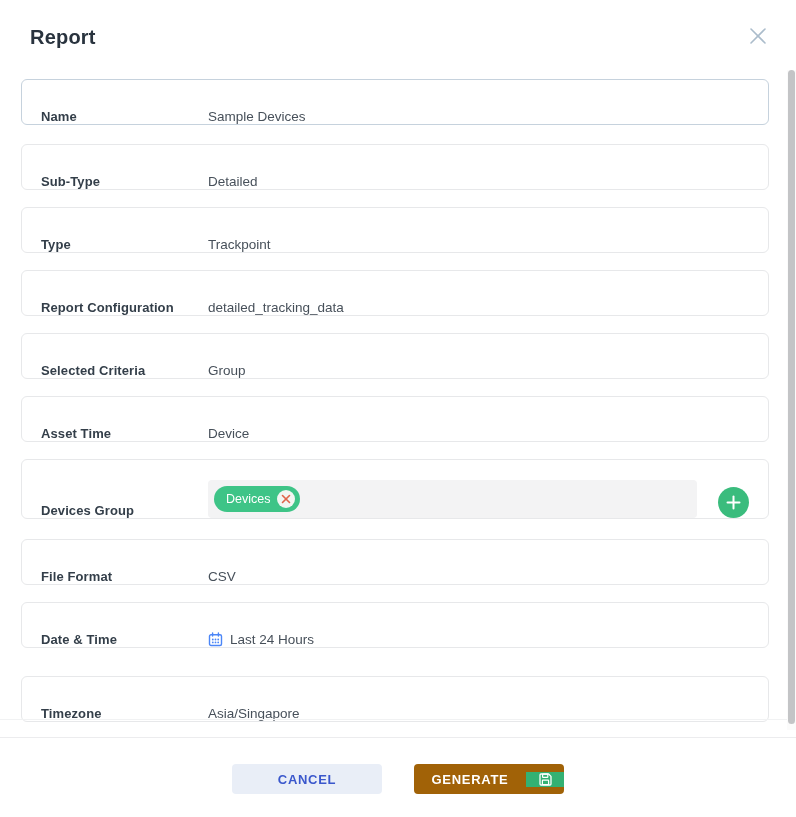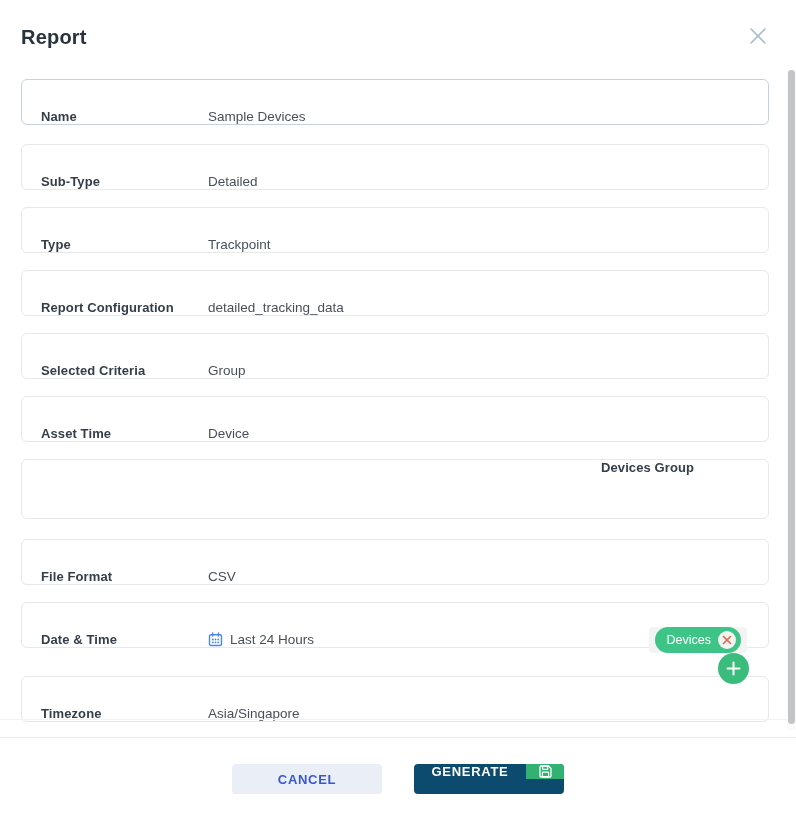--- a/index.html
+++ b/index.html
@@ -7,41 +7,41 @@
   body {
     font-family: "Liberation Sans", sans-serif;
     background: #ffffff;
     position: relative;
     overflow: hidden;
     color: #37424d;
   }
   .modal { position: relative; width: 796px; height: 817px; background: #fff; }
 
   
-  .modal-header { position: absolute; top: 0; left: 0; right: 0; height: 79px; }
+  .modal-header { position: absolute; top: 0; left: 9px; right: 0; height: 79px; }
   .modal-title {
     position: absolute; left: 21px; top: 26px;
     font-size: 20px; font-weight: 700; color: #29333e; letter-spacing: 0.2px;
   }
   .close-btn {
     position: absolute; right: 26px; top: 24px; width: 24px; height: 24px;
     cursor: pointer; display: flex; align-items: center; justify-content: center;
     background: none; border: none;
   }
 
   
   .rows { position: absolute; top: 79px; left: 21px; width: 748px; }
   .row {
     display: flex; align-items: flex-end;
     height: 46px; border: 1px solid #e7e8ea; border-radius: 6px;
     background: #fff; padding-left: 19px; margin-bottom: 17px;
     cursor: pointer;
   }
   .row.first { border-color: #c6d2dd; margin-bottom: 19px; }
-  .row.tall { height: 60px; margin-bottom: 20px; flex-direction: column; }
+  .row.tall { height: 60px; margin-bottom: 20px; }
   .row.gap19 { margin-bottom: 28px; }
   .row-label {
     width: 167px; flex: 0 0 167px;
     font-size: 13px; font-weight: 700; color: #333e49; letter-spacing: 0.1px;
   }
   .row-value {
     font-size: 13.5px; color: #47505a; display: flex; align-items: center; gap: 7px;
   }
 
   
@@ -73,22 +73,22 @@
     display: flex; justify-content: center; align-items: flex-start;
     gap: 32px; padding-top: 26px; background: #fff;
   }
   .cancel-btn {
     width: 150px; height: 30px; border: none; border-radius: 4px;
     background: #e9eef7; color: #3a57cc; font-family: "Liberation Sans", sans-serif;
     font-size: 13px; font-weight: 700; letter-spacing: 0.7px; cursor: pointer;
   }
   .generate-btn {
     width: 150px; height: 30px; border: none; border-radius: 4px;
-    background: #0c4a6e; color: #ffffff; cursor: pointer; overflow: hidden;
-    display: flex; align-items: flex-start; padding: 0;
+    background: #a16207; color: #ffffff; cursor: pointer; overflow: hidden;
+    display: flex; align-items: center; padding: 0;
     font-family: "Liberation Sans", sans-serif;
   }
   .generate-label {
     flex: 1; display: flex; align-items: center; justify-content: center;
     font-size: 13px; font-weight: 700; letter-spacing: 0.7px;
   }
   .generate-icon-box {
     width: 38px; background: #33b173; display: flex; align-items: center; justify-content: center;
   }
 

